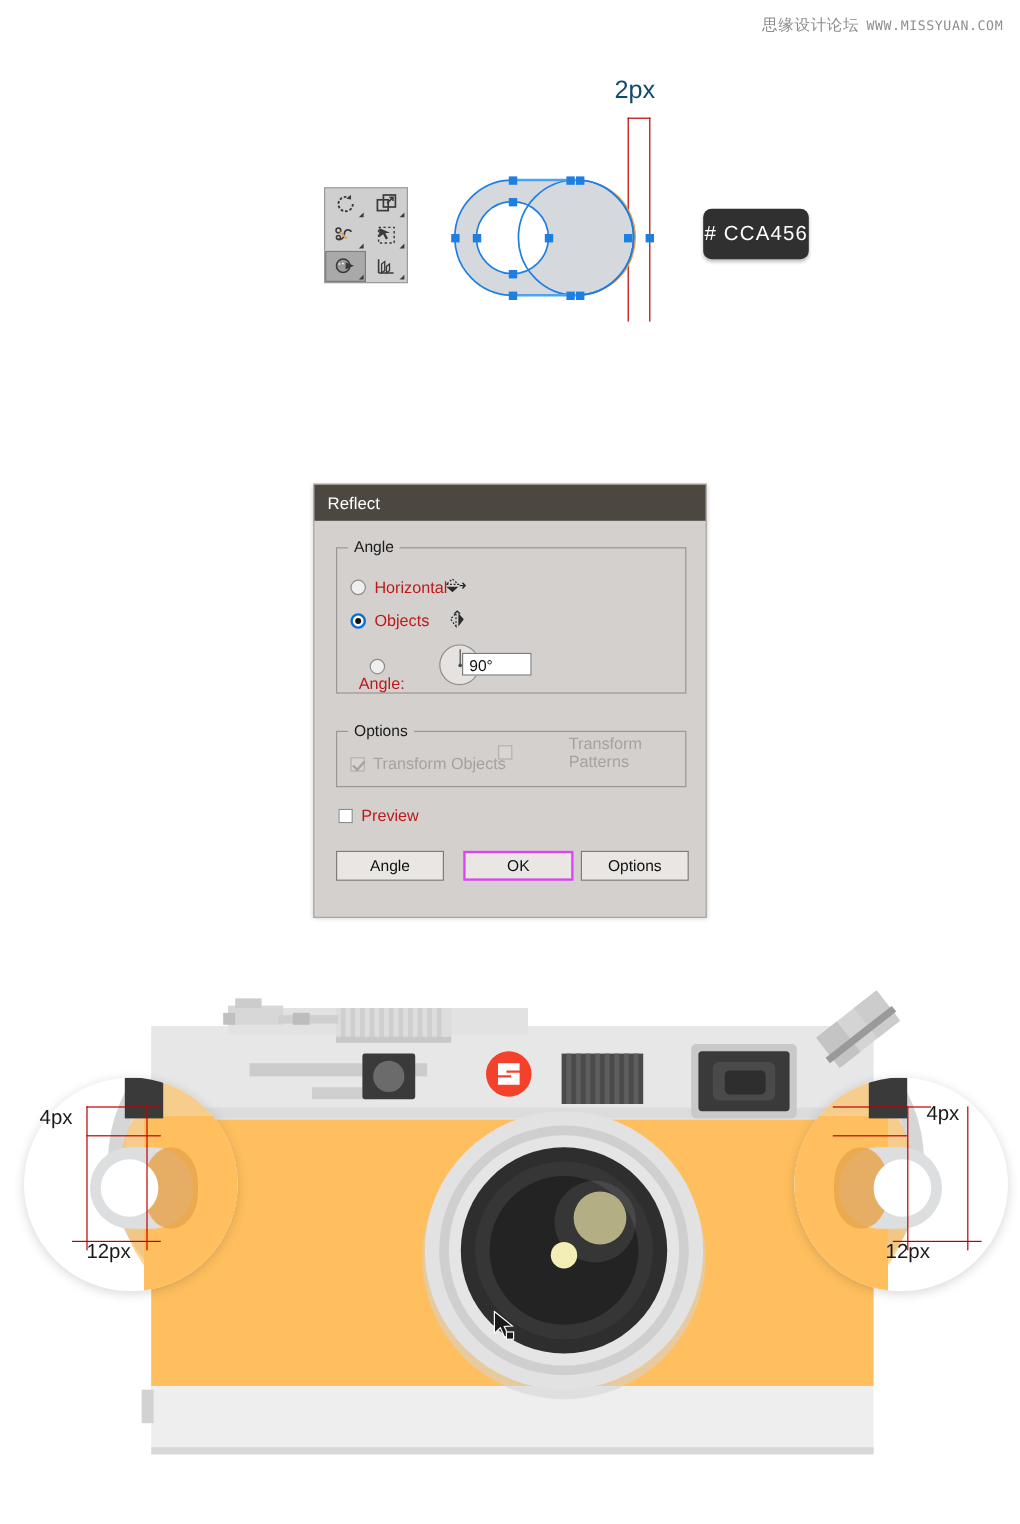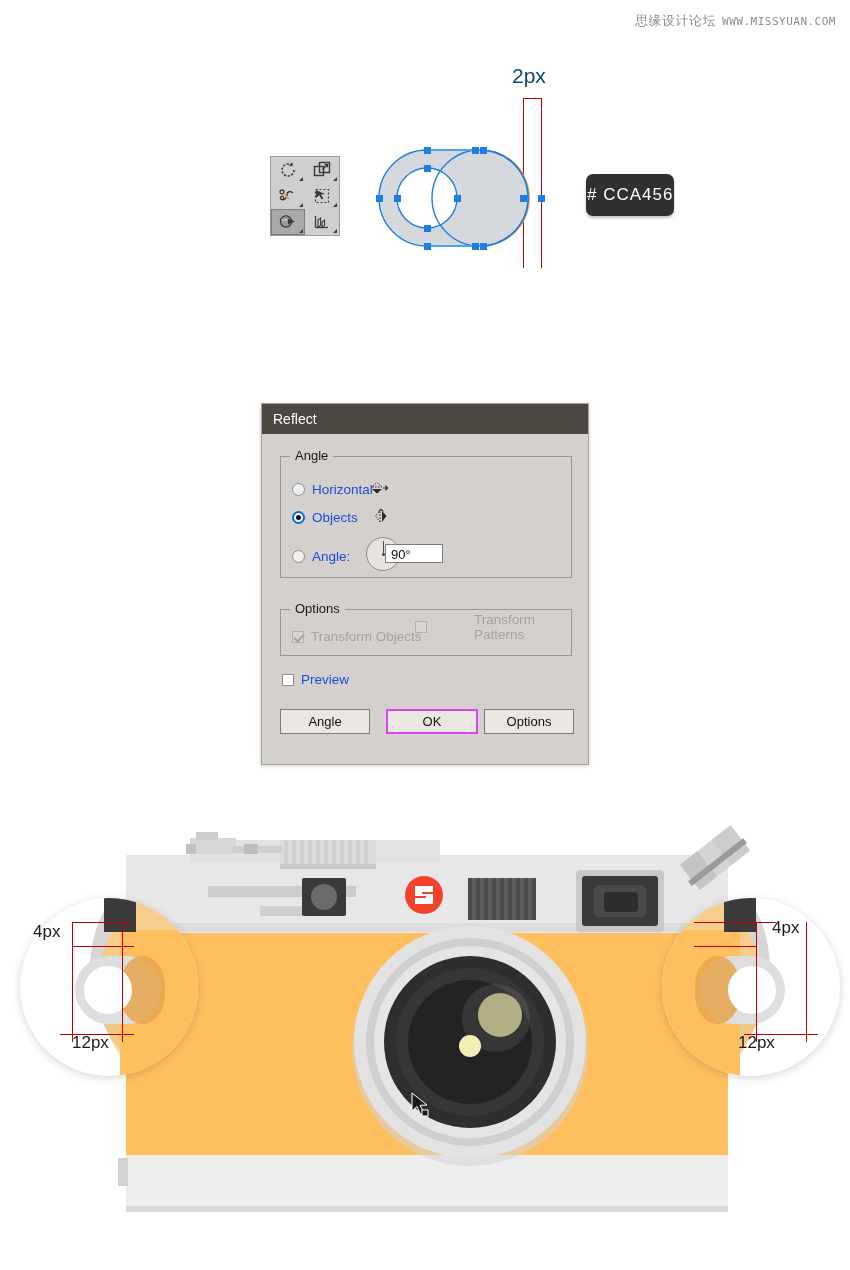--- a/index.html
+++ b/index.html
@@ -37,21 +37,21 @@
   #dialog-titlebar{height:30px;background:#4d4742;color:#fff;display:flex;align-items:center;
     padding-left:11px;font-size:14px;}
   .fieldset{position:absolute;border:1px solid #9b9794;}
   .legend{position:absolute;top:-9px;left:9px;background:#d4d0cd;padding:0 5px;font-size:13px;color:#1a1a1a;}
   .radio-row{display:flex;align-items:center;position:absolute;}
   .radio{width:13px;height:13px;border-radius:50%;border:1px solid #8d8d8d;background:#efefef;
     display:inline-block;position:relative;box-sizing:border-box;}
   .radio.checked{border-color:#0a6fd0;border-width:2px;background:#fff;}
   .radio.checked::after{content:"";position:absolute;left:50%;top:50%;width:5px;height:5px;
     margin:-2.5px 0 0 -2.5px;border-radius:50%;background:#111;}
-  .radio-label{margin-left:7px;font-size:13.5px;color:#1d4ed8;}
+  .radio-label{margin-left:7px;font-size:13.5px;color:#b91c1c;}
   .checkbox{width:12px;height:12px;border:1px solid #8d8d8d;background:#fff;display:inline-block;
     position:relative;box-sizing:border-box;}
   .checkbox.dim{border-color:#b4b0ad;background:#d9d5d2;}
   .checkbox.checked.dim::after{content:"";position:absolute;left:3px;top:0px;width:4px;height:8px;
     border:solid #a6a2a0;border-width:0 2px 2px 0;transform:rotate(42deg);}
   .dim-text{color:#a6a2a0;}
   #angle-dial{position:absolute;width:34px;height:34px;border-radius:50%;background:#e6e2df;
     border:1px solid #8d8d8d;box-sizing:border-box;}
   #angle-dial .needle{position:absolute;left:50%;top:3px;width:1px;height:14px;background:#4a4a4a;}
   #angle-dial .hub{position:absolute;left:50%;top:50%;width:3px;height:3px;margin:-1.5px 0 0 -1.5px;
@@ -188,21 +188,21 @@
   <div class="radio-row" style="left:30px;top:106px;">
     <span class="radio checked"></span>
     <span class="radio-label">Objects</span>
   </div>
   <svg class="abs" style="left:110px;top:104px;" width="20" height="16" viewBox="0 0 20 16">
     <path d="M8 14 L8 3 L3.5 8 Z" fill="none" stroke="#2a2a2a" stroke-width="1" stroke-dasharray="1.6 1.4"></path>
     <path d="M10 14 L10 3 L14.5 8 Z" fill="#2a2a2a"></path>
     <path d="M9 2.5 v-1 M6.6 3.4 L9 1.2 L11.4 3.4" fill="none" stroke="#2a2a2a" stroke-width="1.1"></path>
   </svg>
 
-  <div class="radio-row" style="left:30px;top:145px;">
+  <div class="radio-row" style="left:30px;top:145px;flex-direction:column;">
     <span class="radio"></span>
     <span class="radio-label">Angle:</span>
   </div>
   <div id="angle-dial" class="abs" style="left:104px;top:133px;">
     <span class="needle"></span>
     <span class="hub"></span>
   </div>
   <div id="angle-input" class="abs" style="left:123px;top:140px;">90°</div>
 
   <div class="fieldset" style="left:18px;top:205px;width:290px;height:45px;">

